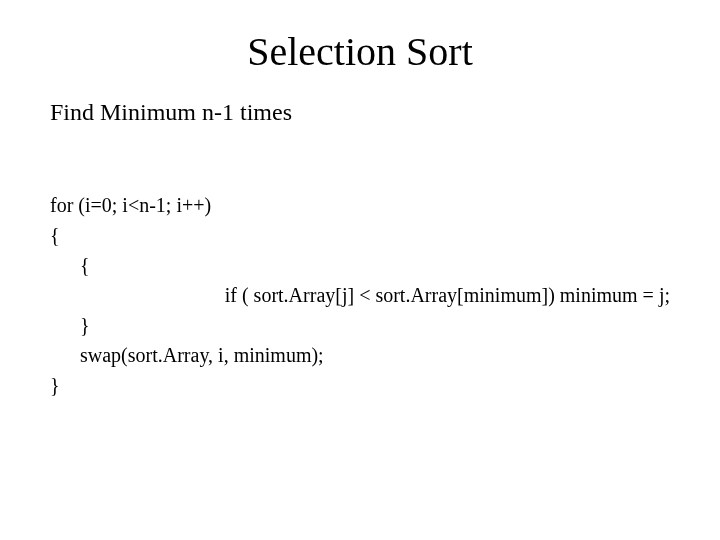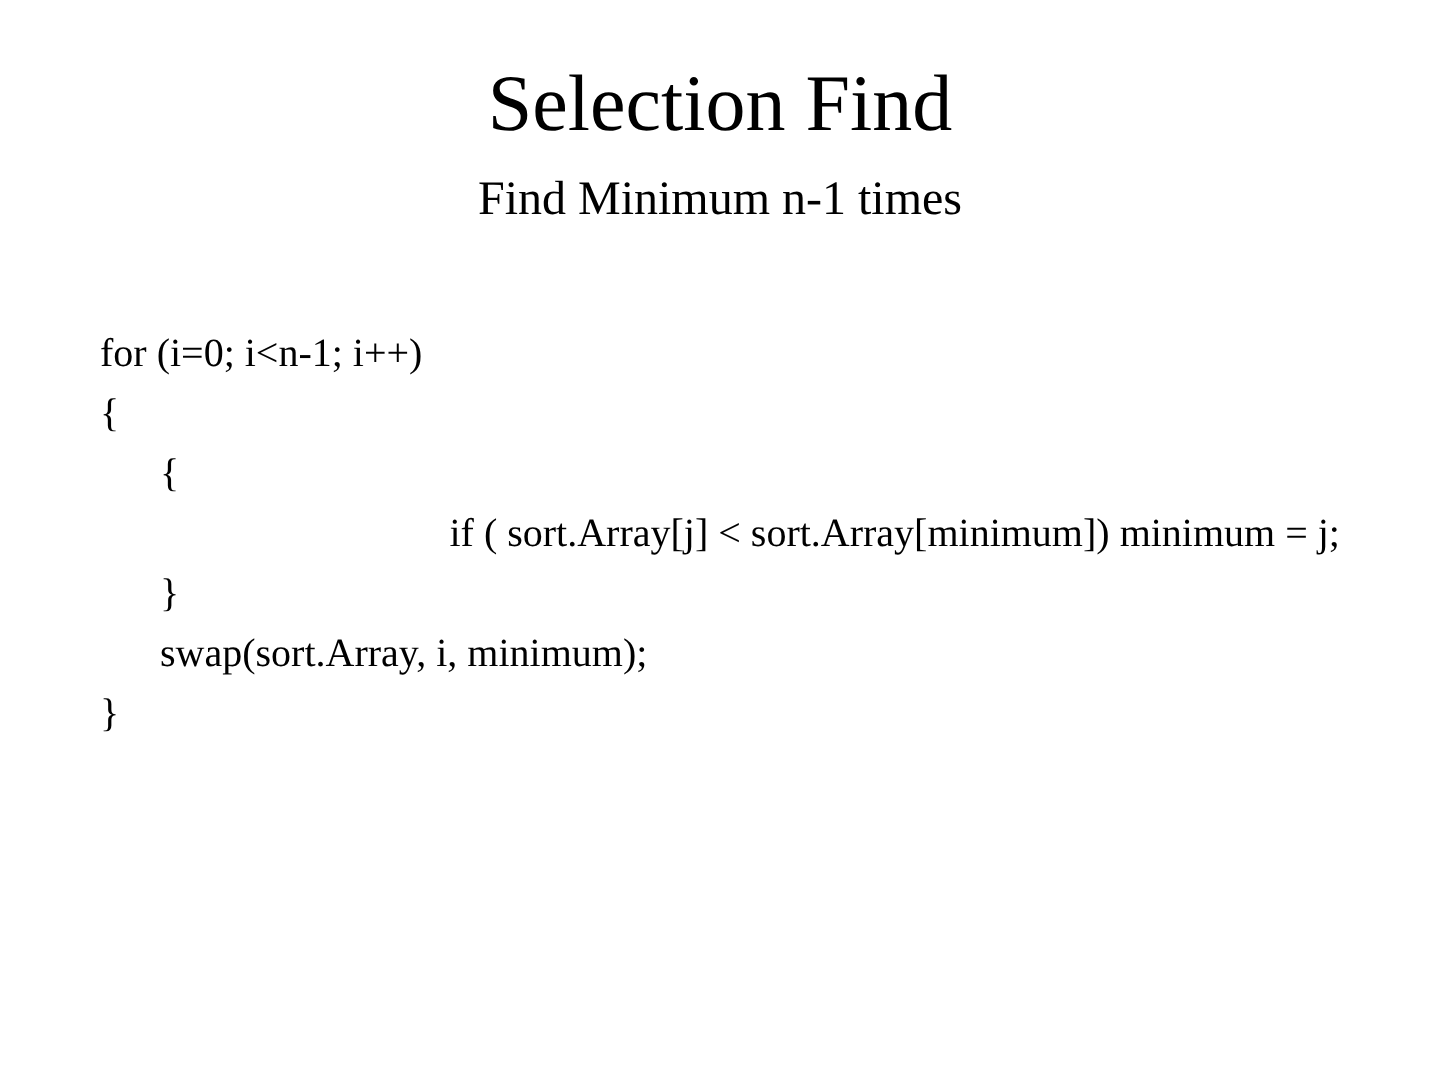--- a/index.html
+++ b/index.html
@@ -20,44 +20,43 @@
       height: 100%;
       padding: 20px 50px;
     }
     .title {
       text-align: center;
       font-size: 40px;
       font-weight: normal;
       margin-top: 8px;
     }
     .subtitle {
-      text-align: center;
       font-size: 24px;
       font-weight: normal;
-      margin-top: 12px;
+      margin-top: 24px;
     }
     .code-block {
-      margin-top: 48px;
+      margin-top: 64px;
       font-size: 20px;
       line-height: 1.5;
       font-family: "Times New Roman", Times, serif;
     }
     .indent1 {
       padding-left: 30px;
     }
     .indent3 {
       padding-left: 90px;
       text-align: right;
     }
   </style>
 </head>
 <body>
 
 <div class="slide">
-  <h1 class="title">Selection Find</h1>
+  <h1 class="title">Selection Sort</h1>
   <h2 class="subtitle">Find Minimum n-1 times</h2>
 
   <div class="code-block">
     <div>for (i=0; i&lt;n-1; i++)</div>
     <div>{</div>
     <div class="indent1">{</div>
     <div class="indent3">if ( sort.Array[j] &lt; sort.Array[minimum])  minimum = j;</div>
     <div class="indent1">}</div>
     <div class="indent1">swap(sort.Array, i, minimum);</div>
     <div>}</div>

